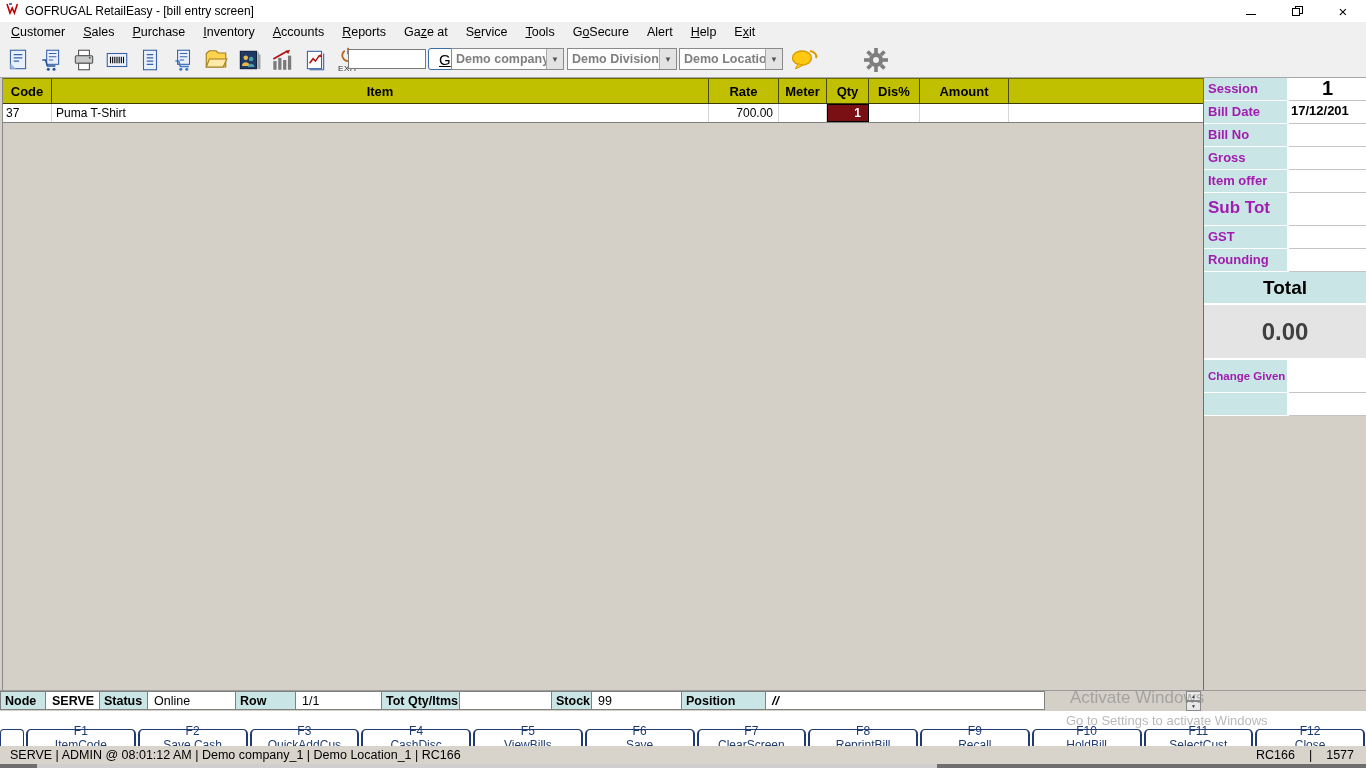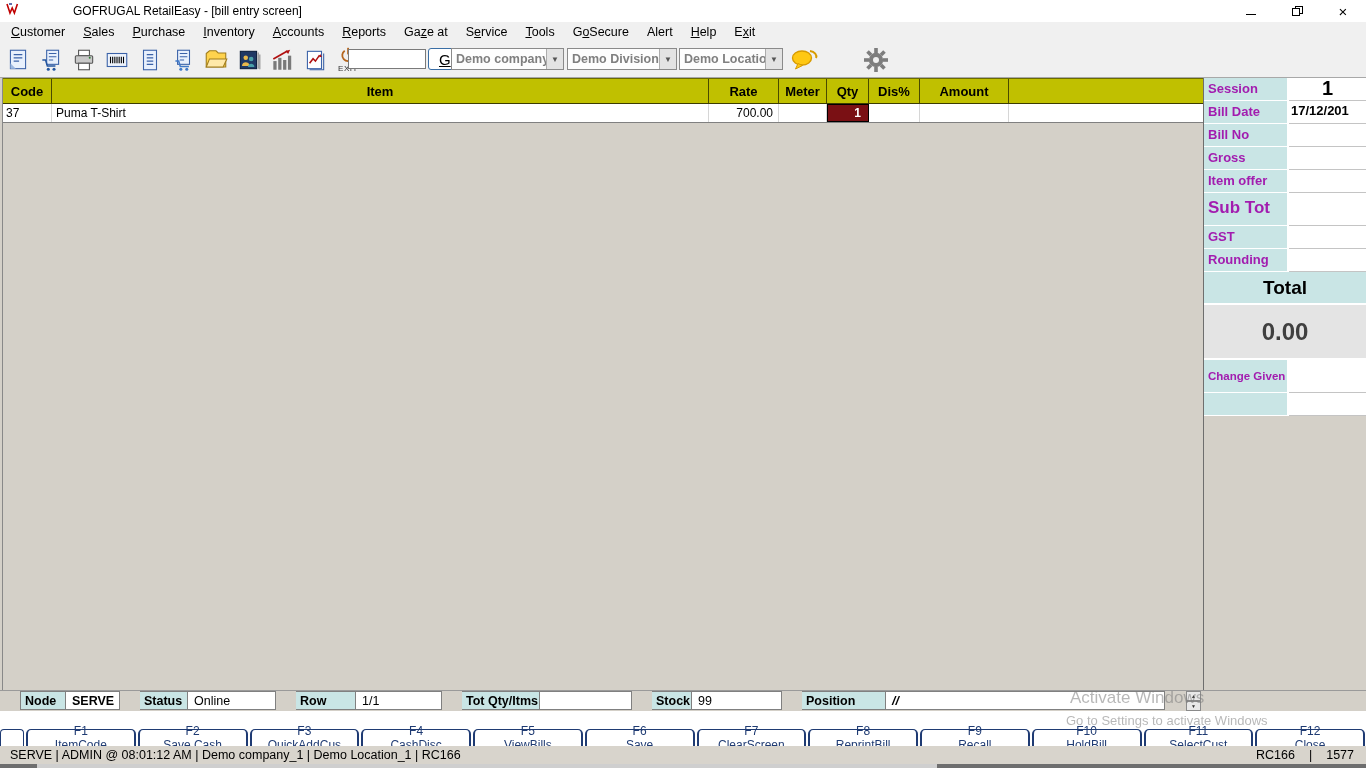--- a/index.html
+++ b/index.html
@@ -2,21 +2,21 @@
 <html><head>
 <meta charset="utf-8">
 <style>
   * { box-sizing: border-box; margin: 0; padding: 0; }
   html,body { width:1366px; height:768px; overflow:hidden; }
   body { font-family:"Liberation Sans", sans-serif; background:#d4d0c8; }
   #app { position:relative; width:1366px; height:768px; background:#d4d0c8; overflow:hidden; }
 
   
   .titlebar { position:absolute; top:0; left:0; right:0; height:22px; background:#ffffff;
-              display:flex; align-items:center; padding-left:6px;gap:48px; }
+              display:flex; align-items:center; padding-left:6px; }
   .titlebar .app-title { font-size:12px; color:#000; margin-left:5px; }
   .win-controls { position:absolute; right:0; top:0; height:22px; display:flex; }
   .wbtn { width:46px; height:22px; display:flex; align-items:center; justify-content:center; cursor:default; }
   .min-glyph { width:10px; border-bottom:1px solid #000; height:1px; margin-top:6px; }
   .restore-glyph { position:relative; width:11px; height:10px; }
   .restore-glyph .r1 { position:absolute; right:0; top:0; width:8px; height:8px; border:1px solid #000; background:#fff; }
   .restore-glyph .r2 { position:absolute; left:0; bottom:0; width:8px; height:8px; border:1px solid #000; background:#fff; }
   .close-glyph { font-size:15px; line-height:15px; color:#000; }
 
   
@@ -84,21 +84,21 @@
   .p-amount { height:55px; background:#e4e4e4; display:flex; align-items:center; justify-content:center;
               font-size:24px; font-weight:bold; color:#404040; border-bottom:2px solid #fff; }
   .r-tender { height:33px; } .r-tender .p-label { font-size:11.5px; padding-top:10px; }
   .r-empty { height:23px; }
   .panel-rest { background:#d4d0c8; height:100%; }
 
   
   .statusrow { position:absolute; top:690px; left:0; right:0; height:20px; background:#d4d0c8;
                border-top:1px solid #9a9a9a; display:flex; }
   .st-label { background:#c9e5e5; font-weight:bold; font-size:12.5px; color:#000; border:1px solid #808080;
-              border-left:none; display:flex; align-items:center; padding-left:4px; white-space:nowrap; overflow:hidden;margin-left:20px; }
+              border-left:none; display:flex; align-items:center; padding-left:4px; white-space:nowrap; overflow:hidden; }
   .st-label:first-child { border-left:1px solid #808080; }
   .st-value { background:#fff; font-size:12.5px; color:#000; border:1px solid #808080; border-left:none;
               display:flex; align-items:center; padding-left:6px; white-space:nowrap; overflow:hidden; }
   .st-value.bold { font-weight:bold; }
   .st-value.italic { font-weight:bold; font-style:italic; }
   .spinner { position:absolute; left:1186px; top:0px; width:15px; height:20px; display:flex; flex-direction:column; }
   .spin-btn { flex:1; background:#e8e8e8; border:1px solid #8a8a8a; font-size:5px; color:#333;
               display:flex; align-items:center; justify-content:center; cursor:default; }
 
   

